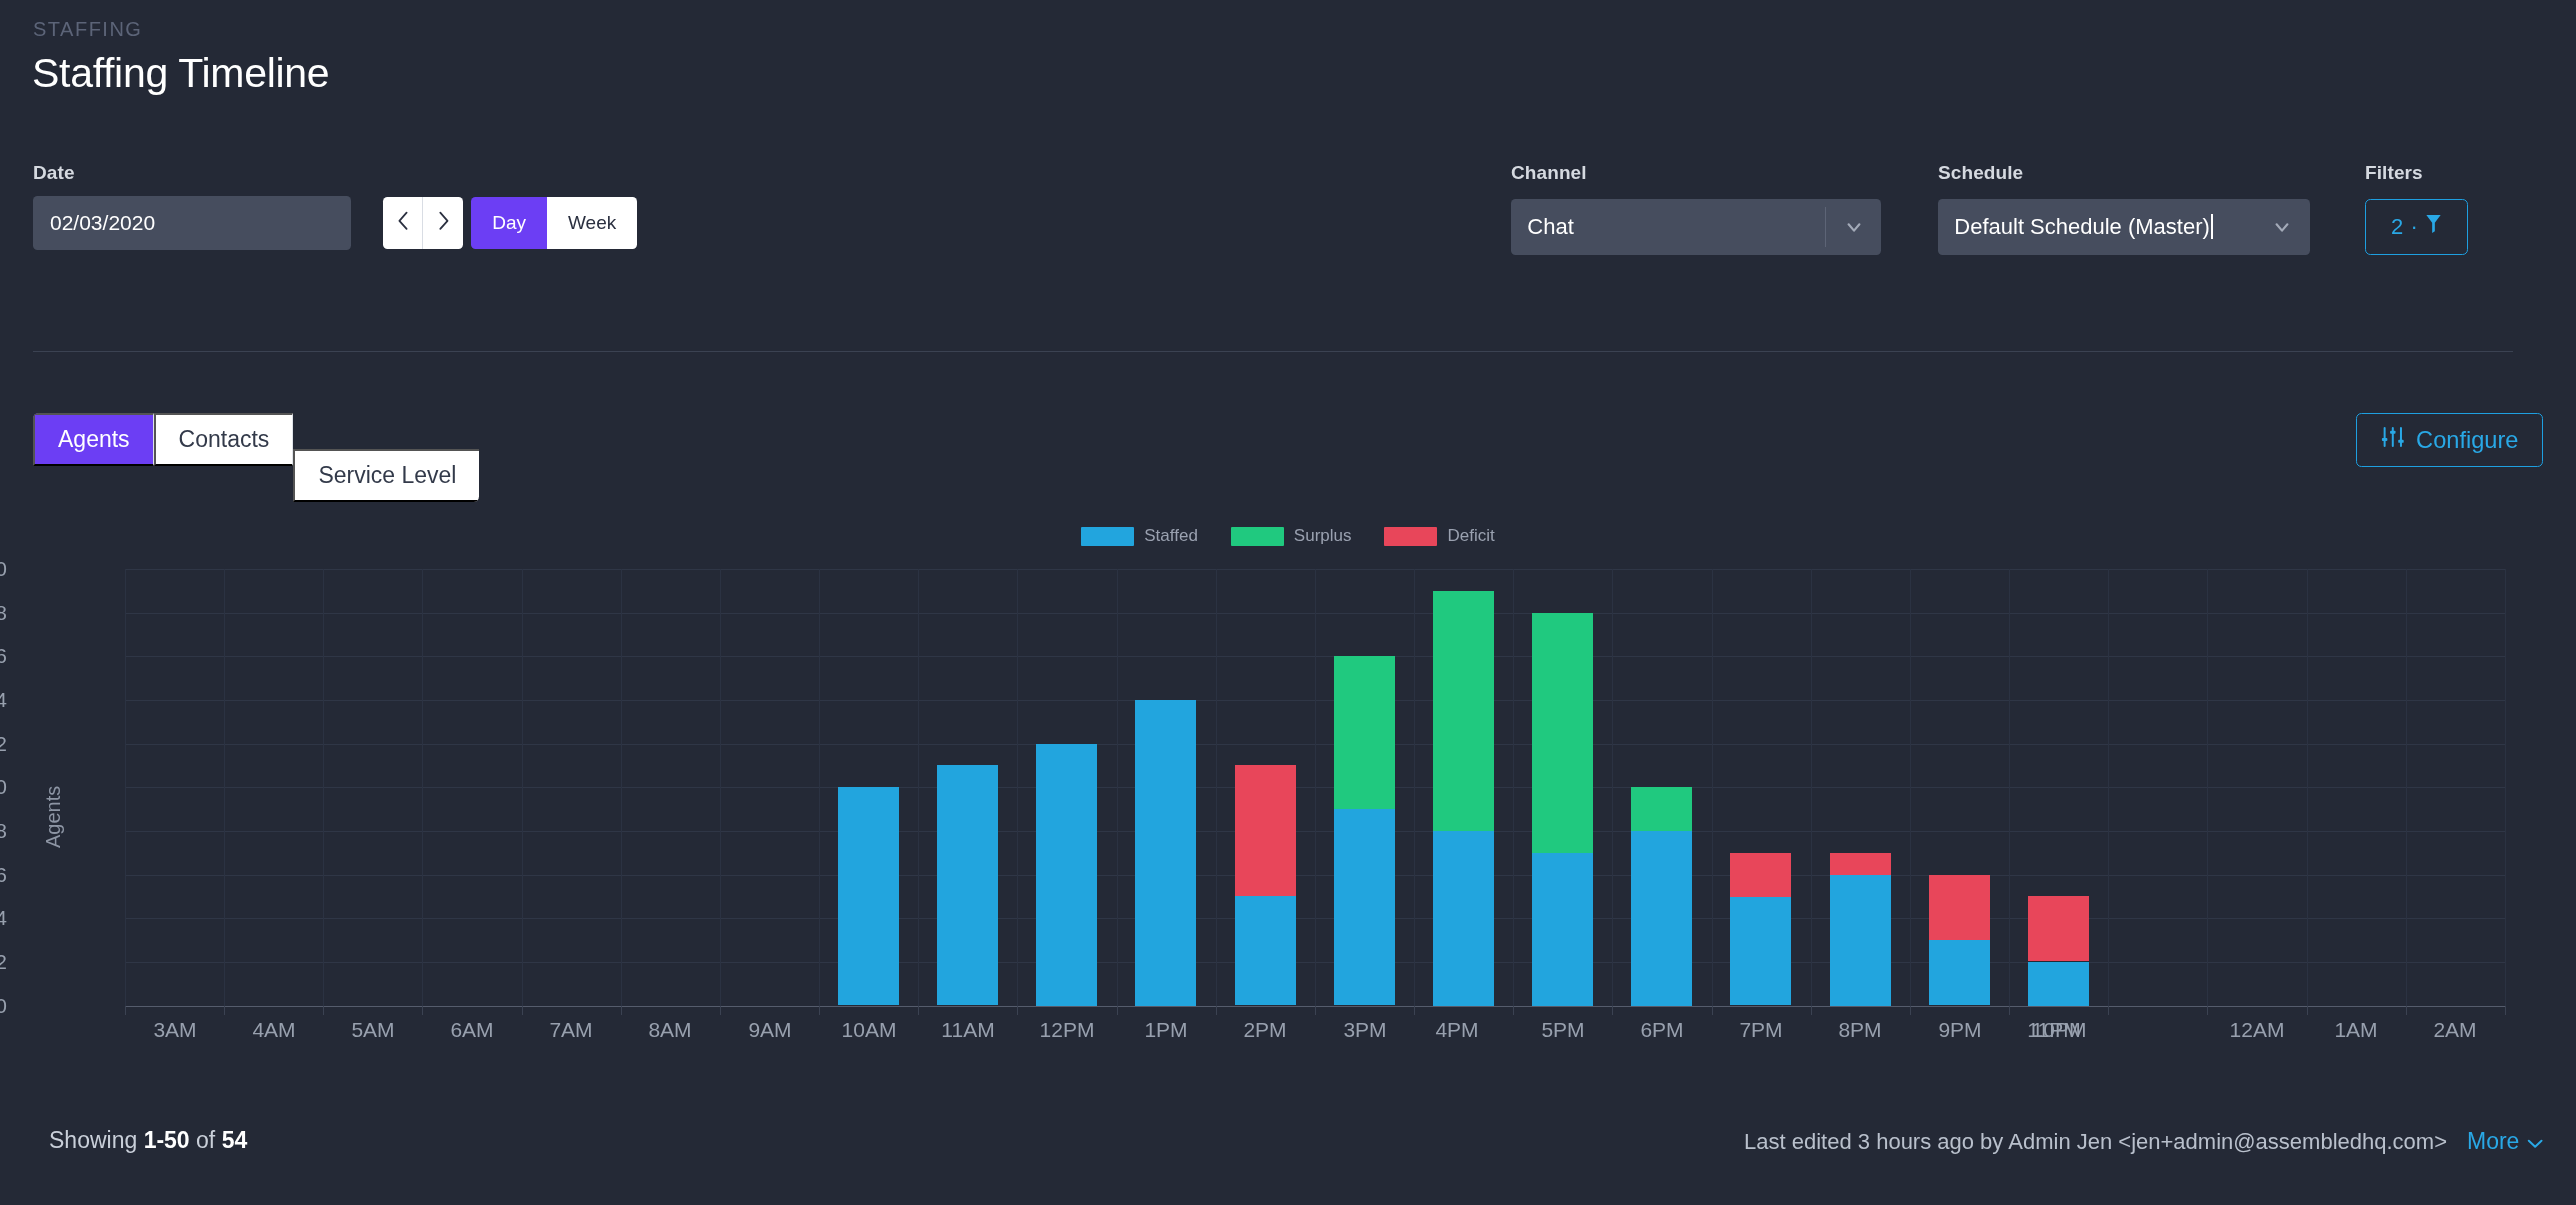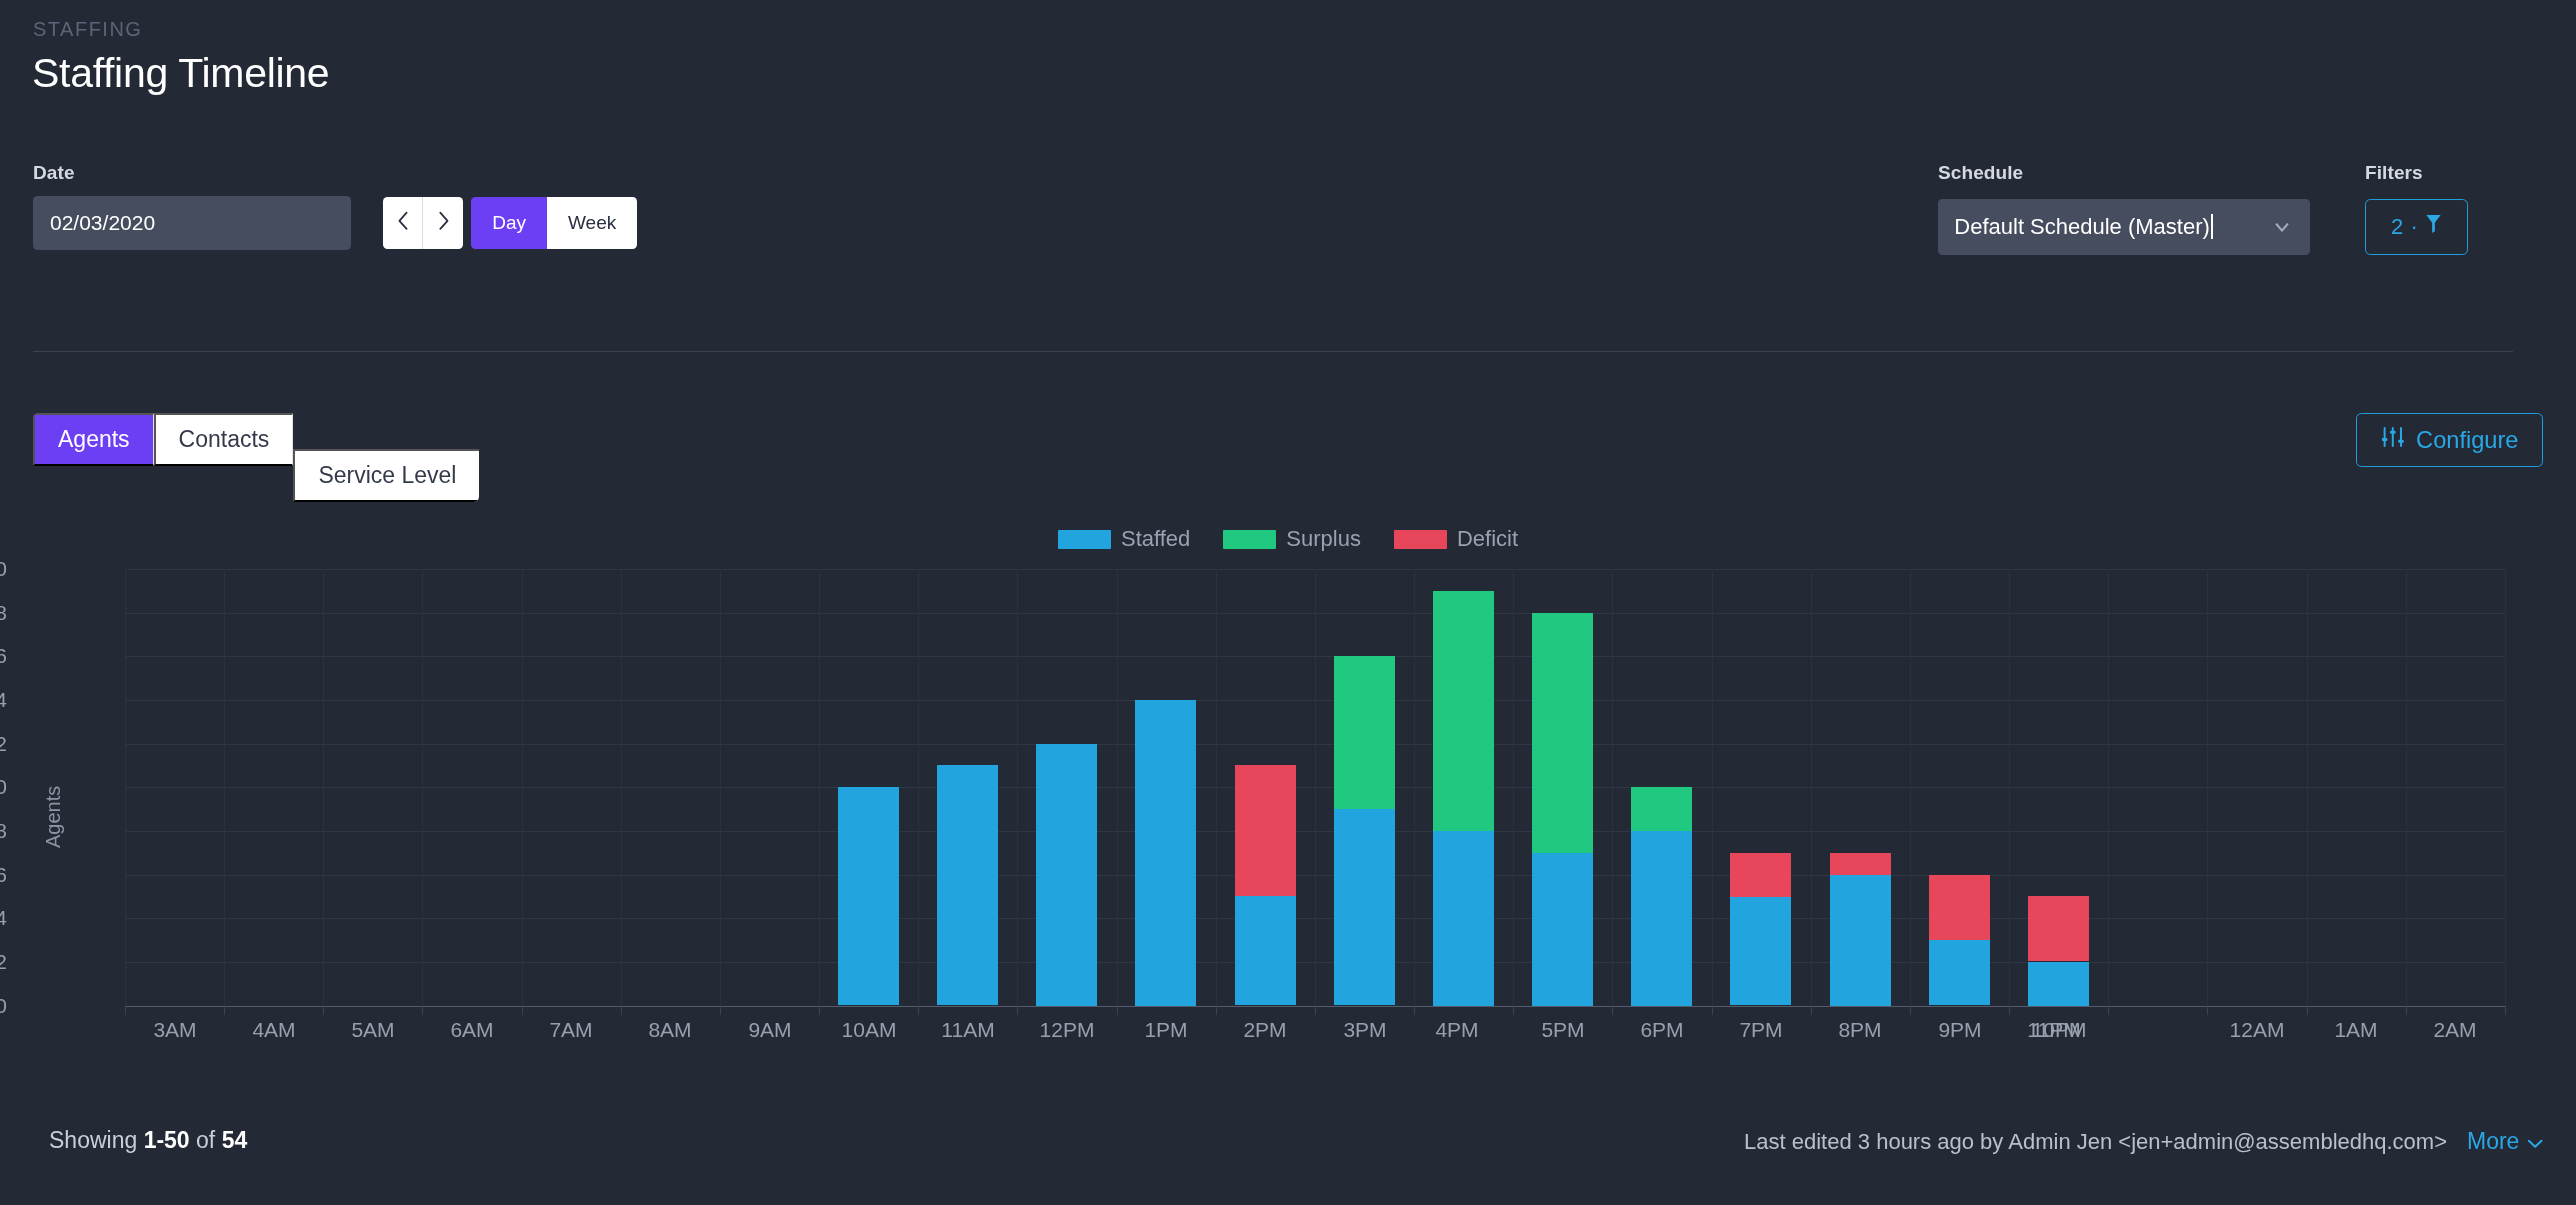--- a/index.html
+++ b/index.html
@@ -122,21 +122,21 @@
 
   
   .chart-wrap { position: absolute; left: 0; top: 526px; width: 2576px; height: 545px; }
 
   .legend {
     position: absolute; left: 0; right: 0; top: 0;
     display: flex; justify-content: center; align-items: center; gap: 33px;
   }
   .legend-item { display: flex; align-items: center; gap: 10px; }
   .legend-swatch { width: 53px; height: 19px; border-radius: 0.9px; }
-  .legend-label { color: #9aa1b0; font-size: 22px; }
+  .legend-label { color: #9aa1b0; font-size: 17px; }
 
   .plot-area {
     position: absolute; left: 125px; top: 43px;
     width: 2380px; height: 437px;
   }
   .gridline-h {
     position: absolute; left: 0; width: 100%; height: 0.9px; background: #2f3646;
   }
   .gridline-h.base { background: #555c6c; }
   .gridline-v {
@@ -207,20 +207,31 @@
             </span>
           </button>
         </div>
         <div class="dw">
           <button class="dw-btn active">Day</button>
           <button class="dw-btn">Week</button>
         </div>
       </div>
     </div>
 
+    <div class="grp-channel">
+      <div class="ctl-label">Channel</div>
+      <div class="select channel">
+        <span class="val">Chat</span>
+        <span class="caret-wrap">
+          <svg class="caret" viewBox="0 0 20 20">
+              <path d="M4 7 L10 14 L16 7" stroke="#a3aab8" stroke-width="2.4" fill="none" stroke-linecap="round" stroke-linejoin="round"></path>
+            </svg>
+        </span>
+      </div>
+    </div>
 
     <div class="grp-schedule">
       <div class="ctl-label">Schedule</div>
       <div class="select schedule">
         <span class="val"><span>Default Schedule (Master)</span><span class="text-cursor"></span></span>
         <span class="caret-wrap">
           <svg class="caret" viewBox="0 0 20 20">
               <path d="M4 7 L10 14 L16 7" stroke="#a3aab8" stroke-width="2.4" fill="none" stroke-linecap="round" stroke-linejoin="round"></path>
             </svg>
         </span>

